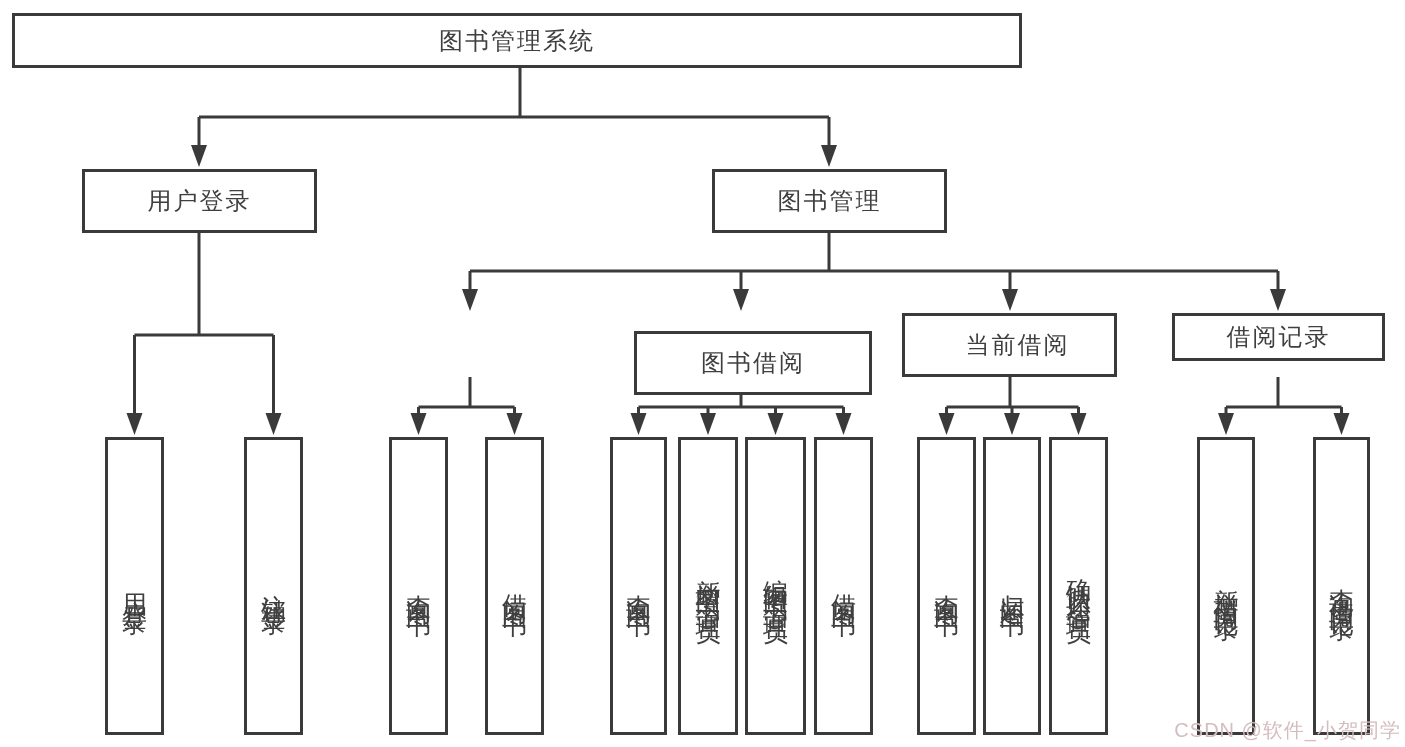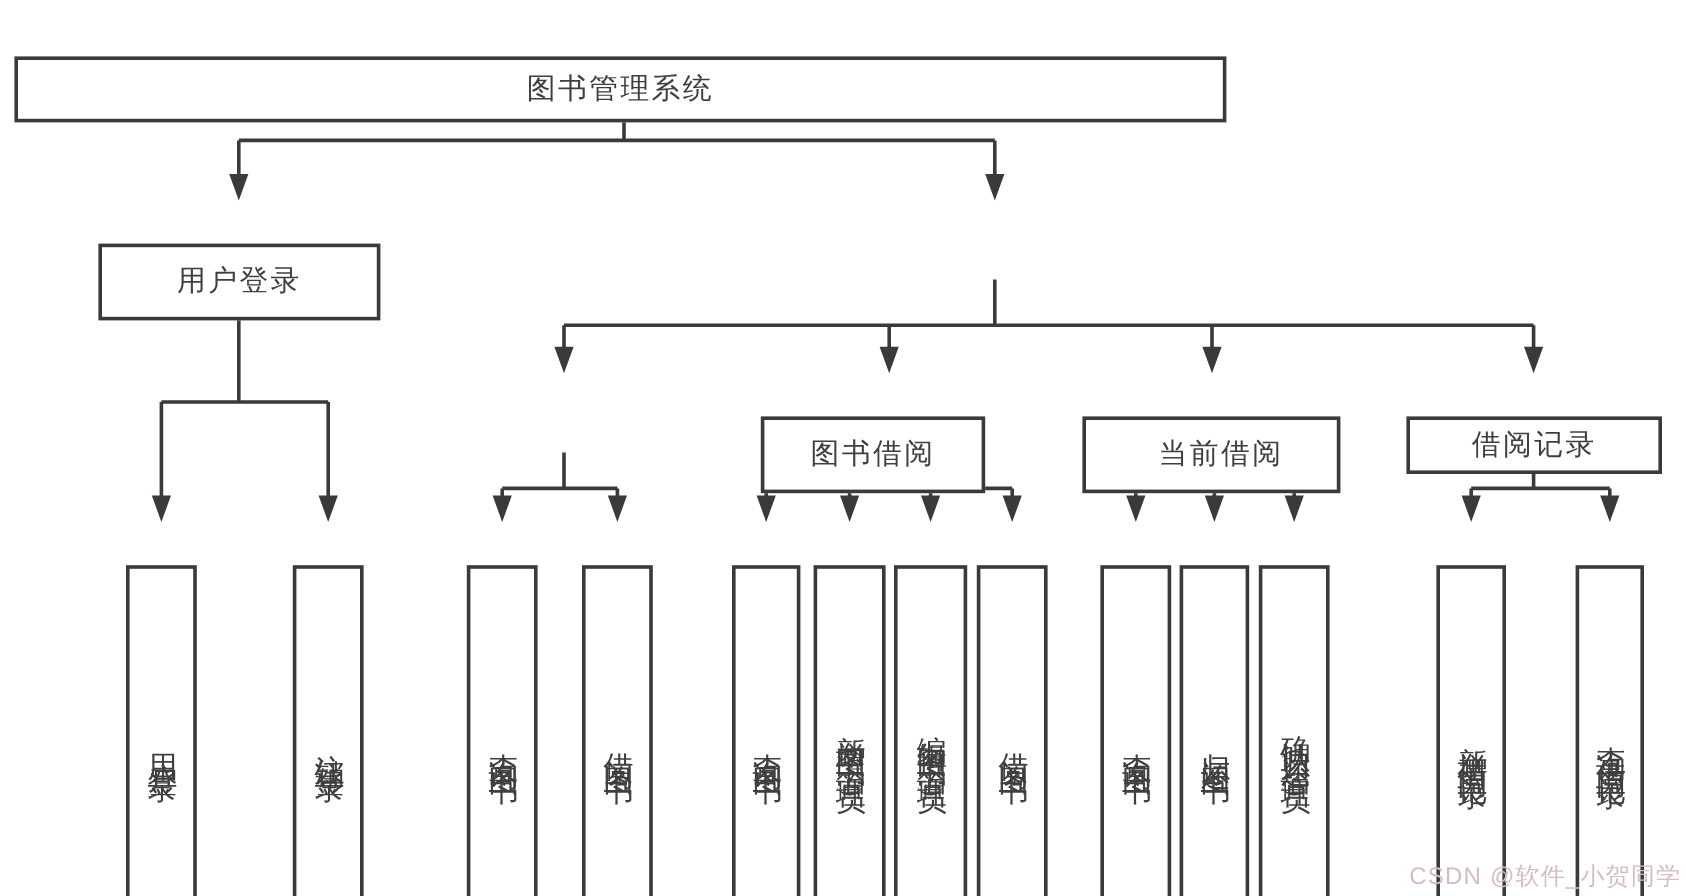--- a/index.html
+++ b/index.html
@@ -20,21 +20,20 @@
   .node {
     position: absolute;
     box-sizing: border-box;
     border: 3px solid #3a3a3a;
     background: #ffffff;
     display: flex;
     align-items: center;
     justify-content: center;
     color: #3f3f3f;
     text-align: center;
-    margin-top: 34px;
   }
   .node.h span {
     font-size: 24px;
     letter-spacing: 2px;
     white-space: nowrap;
     line-height: 1;
   }
   .node.v span {
     writing-mode: vertical-rl;
     text-orientation: mixed;
@@ -93,22 +92,25 @@
     </g>
   </svg>
 
   <div class="node h" style="left:12px; top:13px; width:1010px; height:55px;">
     <span>图书管理系统</span>
   </div>
 
   <div class="node h" style="left:82px; top:169px; width:235px; height:64px;">
     <span>用户登录</span>
   </div>
+  <div class="node h" style="left:712px; top:169px; width:235px; height:64px;">
+    <span>图书管理</span>
+  </div>
 
-  <div class="node h" style="left:634px; top:313px; width:187px; height:64px;justify-content:center;">
+  <div class="node h" style="left:634px; top:331px; width:238px; height:64px;justify-content:center;">
     <span>图书借阅</span>
   </div>
   <div class="node h" style="left:902px; top:313px; width:215px; height:64px;padding-left:16px;">
     <span>当前借阅</span>
   </div>
   <div class="node h" style="left:1172px; top:313px; width:213px; height:48px;">
     <span>借阅记录</span>
   </div>
 
   <div class="node v" style="left:105px; top:437px; width:59px; height:298px;">

